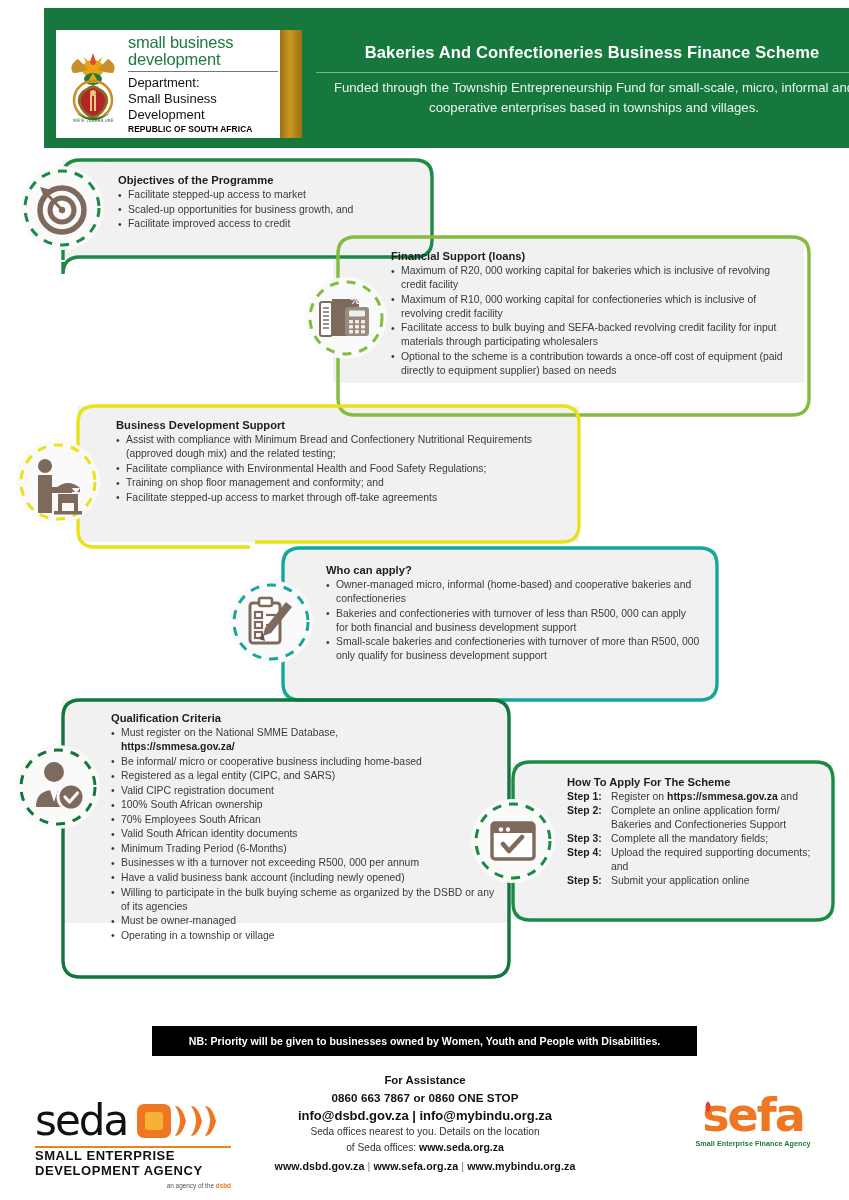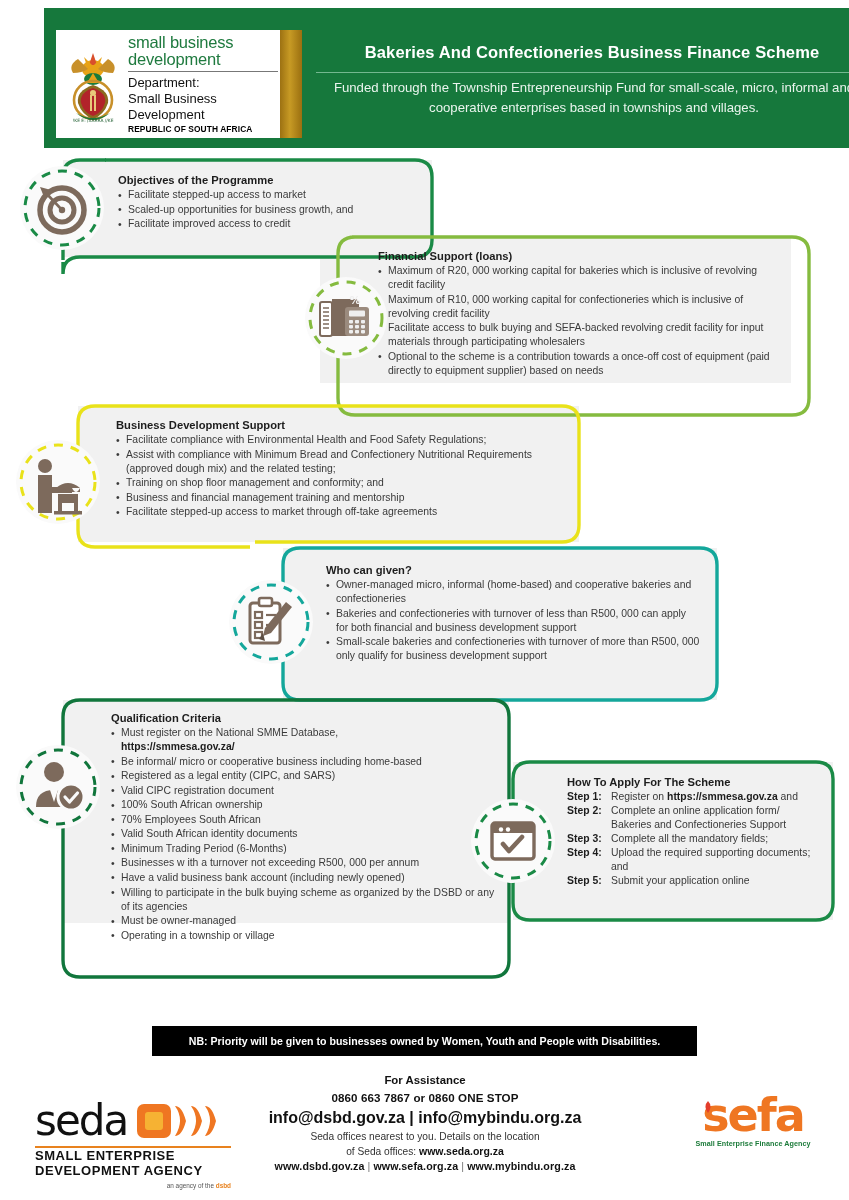--- a/index.html
+++ b/index.html
@@ -68,21 +68,21 @@
   .nb {
     position: absolute; left: 152px; top: 1026px; width: 545px; height: 30px;
     background: #000000; color: #fff; display: flex; align-items: center;
     justify-content: center; font-size: 10.6px; font-weight: 700;
   }
 
   
   .assist { position: absolute; left: 255px; top: 1072px; width: 340px; text-align: center; }
   .assist .a1 { font-size: 11.4px; font-weight: 700; color: #111; line-height: 1.45; }
   .assist .a2 { font-size: 11.6px; font-weight: 700; color: #111; line-height: 1.5; letter-spacing:.1px;}
-  .assist .a3 { font-size: 16px; font-weight: 700; color: #111; line-height: 1.5; }
+  .assist .a3 { font-size: 13px; font-weight: 700; color: #111; line-height: 1.5; }
   .assist .a4 { font-size: 10.2px; color: #333; line-height: 1.38; font-weight: 400; }
   .assist .a5 { font-size: 10.5px; color: #111; font-weight: 700; }
   .footlinks {
     position: absolute; left: 245px; top: 1160px; width: 360px; text-align: center;
     font-size: 10.7px; font-weight: 700; color: #111; letter-spacing: .1px;
   }
   .footlinks span.sep { color: #777; font-weight: 400; padding: 0 3px; }
 
   .seda { position: absolute; left: 35px; top: 1098px; width: 205px; }
   .seda-word { font-size: 42px; font-weight: 400; color: #111; letter-spacing: -2px; line-height: .82;
@@ -171,21 +171,21 @@
     <svg width="84" height="84" viewBox="0 0 84 84">
       <circle cx="42" cy="42" r="37" fill="none" stroke="#1a8a46" stroke-width="3" stroke-dasharray="9 8"></circle>
       <circle cx="42" cy="44" r="22" fill="none" stroke="#7d6a5c" stroke-width="5.5"></circle>
       <circle cx="42" cy="44" r="12" fill="none" stroke="#7d6a5c" stroke-width="5"></circle>
       <circle cx="42" cy="44" r="3.2" fill="#7d6a5c"></circle>
       <line x1="25" y1="26" x2="43" y2="45" stroke="#7d6a5c" stroke-width="2.6"></line>
       <path d="M20 21 L31 24 L24 31 Z" fill="#7d6a5c"></path>
     </svg>
   </div>
 
-  <div class="card" style="left:320px; top:237px; width:471px; height:146px;">
+  <div class="card" style="left:333px; top:237px; width:471px; height:146px;">
     <div class="body" style="padding:13px 18px 8px 58px;">
       <div class="card-title">Financial Support (loans)</div>
       <ul class="blist">
         <li>Maximum of R20, 000 working capital for bakeries which is inclusive of revolving credit facility</li>
         <li>Maximum of R10, 000 working capital for confectioneries which is inclusive of revolving credit facility</li>
         <li>Facilitate access to bulk buying and SEFA-backed revolving credit facility for input materials through participating wholesalers</li>
         <li>Optional to the scheme is a contribution towards a once-off cost of equipment (paid directly to equipment supplier) based on needs</li>
       </ul>
     </div>
   </div>
@@ -217,24 +217,23 @@
           <rect x="56" y="53" width="4" height="3.4" rx=".8"></rect>
       </g>
       <text x="50" y="27" font-size="11" fill="#efefef" font-weight="bold" text-anchor="middle" font-family="DejaVu Sans, sans-serif">%</text>
     </svg>
   </div>
 
   <div class="card" style="left:78px; top:406px; width:501px; height:136px;">
     <div class="body" style="padding:13px 12px 8px 38px;">
       <div class="card-title">Business Development Support</div>
       <ul class="blist">
+        <li>Assist with compliance with Minimum Bread and Confectionery Nutritional Requirements (approved dough mix) and the related testing;</li>
         <li>Facilitate compliance with Environmental Health and Food Safety Regulations;</li>
-        <li>Assist with compliance with Minimum Bread and Confectionery Nutritional Requirements (approved dough mix) and the related testing;</li>
         <li>Training on shop floor management and conformity; and</li>
-        <li>Business and financial management training and mentorship</li>
         <li>Facilitate stepped-up access to market through off-take agreements</li>
       </ul>
     </div>
   </div>
   <div class="badge" style="left:16px; top:440px; width:84px; height:84px;">
     <div class="disc"></div>
     <svg width="84" height="84" viewBox="0 0 84 84">
       <circle cx="42" cy="42" r="37" fill="none" stroke="#e9e21a" stroke-width="3" stroke-dasharray="9 8"></circle>
       <circle cx="29" cy="26" r="7" fill="#7d6a5c"></circle>
       <path d="M22 35 h14 v12 h20 v6 h-20 v20 h-14 Z" fill="#7d6a5c"></path>
@@ -242,21 +241,21 @@
       <path d="M40 48 q4 8 8 0 q4 8 8 0 q4 8 8 0 l0 4 h-24 Z" fill="#7d6a5c"></path>
       <rect x="42" y="54" width="20" height="9" fill="#7d6a5c"></rect>
       <rect x="42" y="63" width="4" height="10" fill="#7d6a5c"></rect>
       <rect x="58" y="63" width="4" height="10" fill="#7d6a5c"></rect>
       <rect x="38" y="71" width="28" height="3.5" fill="#7d6a5c"></rect>
     </svg>
   </div>
 
   <div class="card" style="left:283px; top:548px; width:434px; height:152px;">
     <div class="body" style="padding:16px 16px 8px 43px;">
-      <div class="card-title">Who can given?</div>
+      <div class="card-title">Who can apply?</div>
       <ul class="blist">
         <li>Owner-managed micro, informal (home-based) and cooperative bakeries and confectioneries</li>
         <li>Bakeries and confectioneries with turnover of less than R500, 000 can apply for both financial and business development support</li>
         <li>Small-scale bakeries and confectioneries with turnover of more than R500, 000 only qualify for business development support</li>
       </ul>
     </div>
   </div>
   <div class="badge" style="left:229px; top:580px; width:84px; height:84px;">
     <div class="disc"></div>
     <svg width="84" height="84" viewBox="0 0 84 84">

